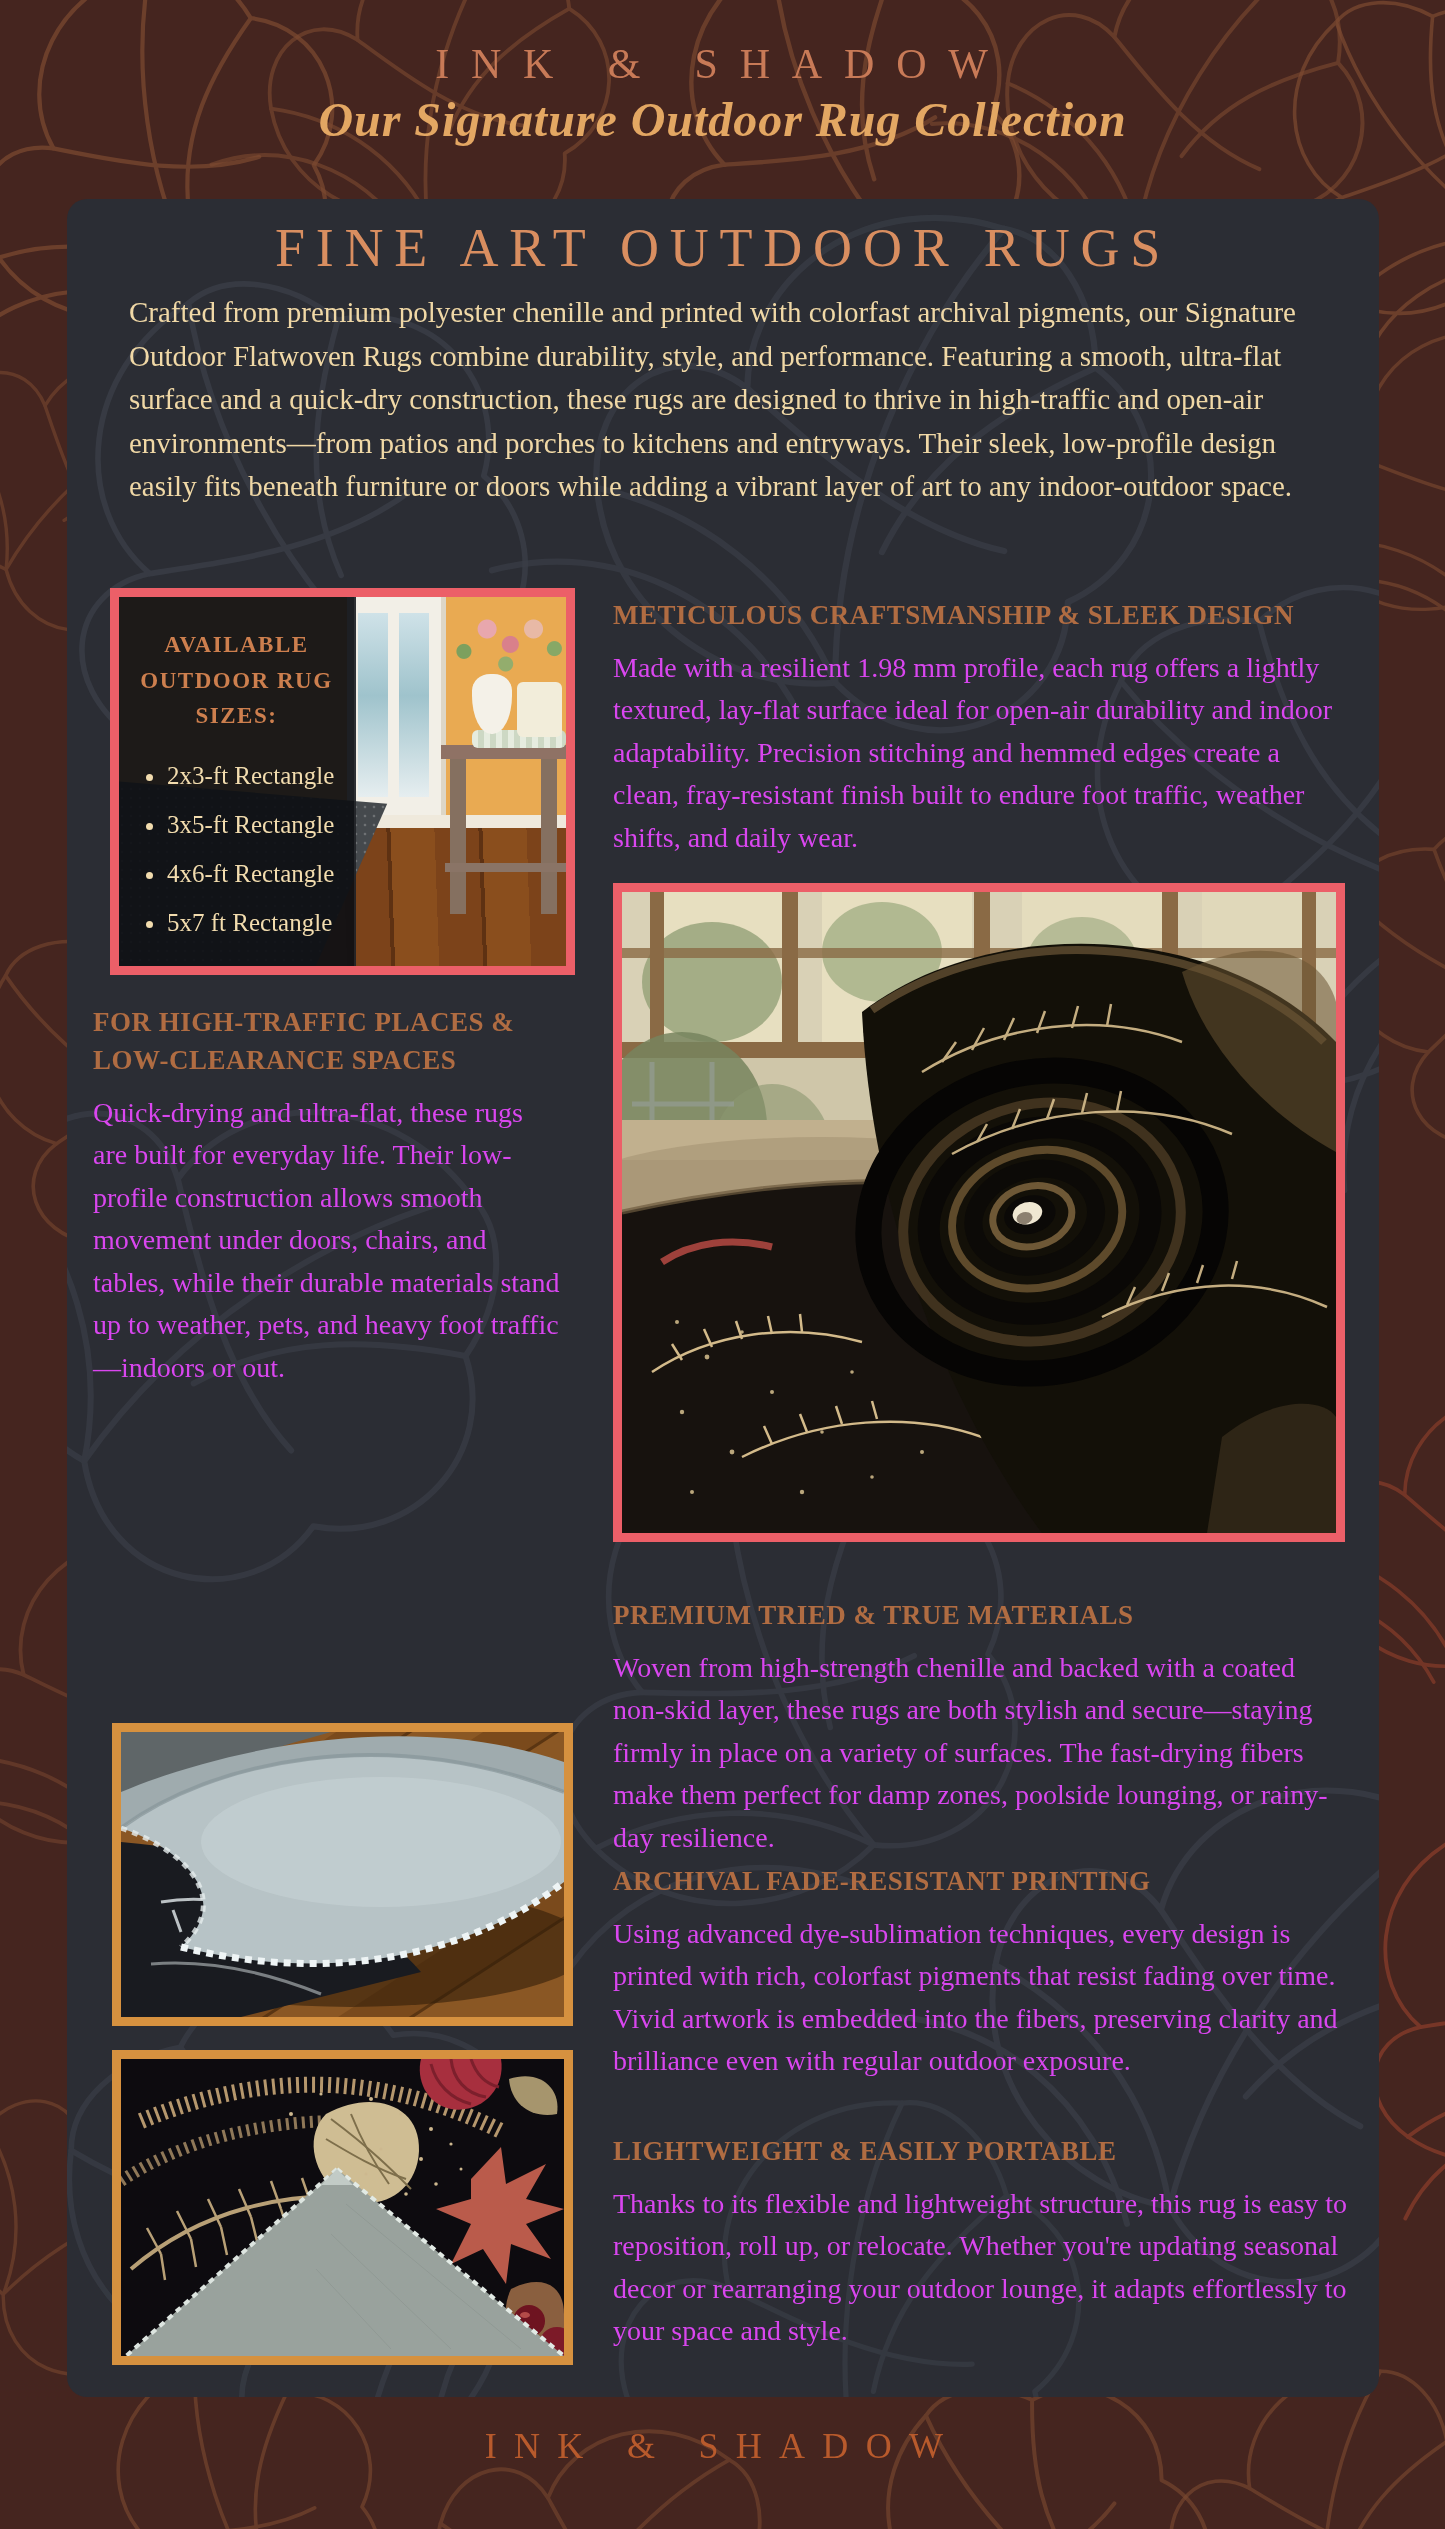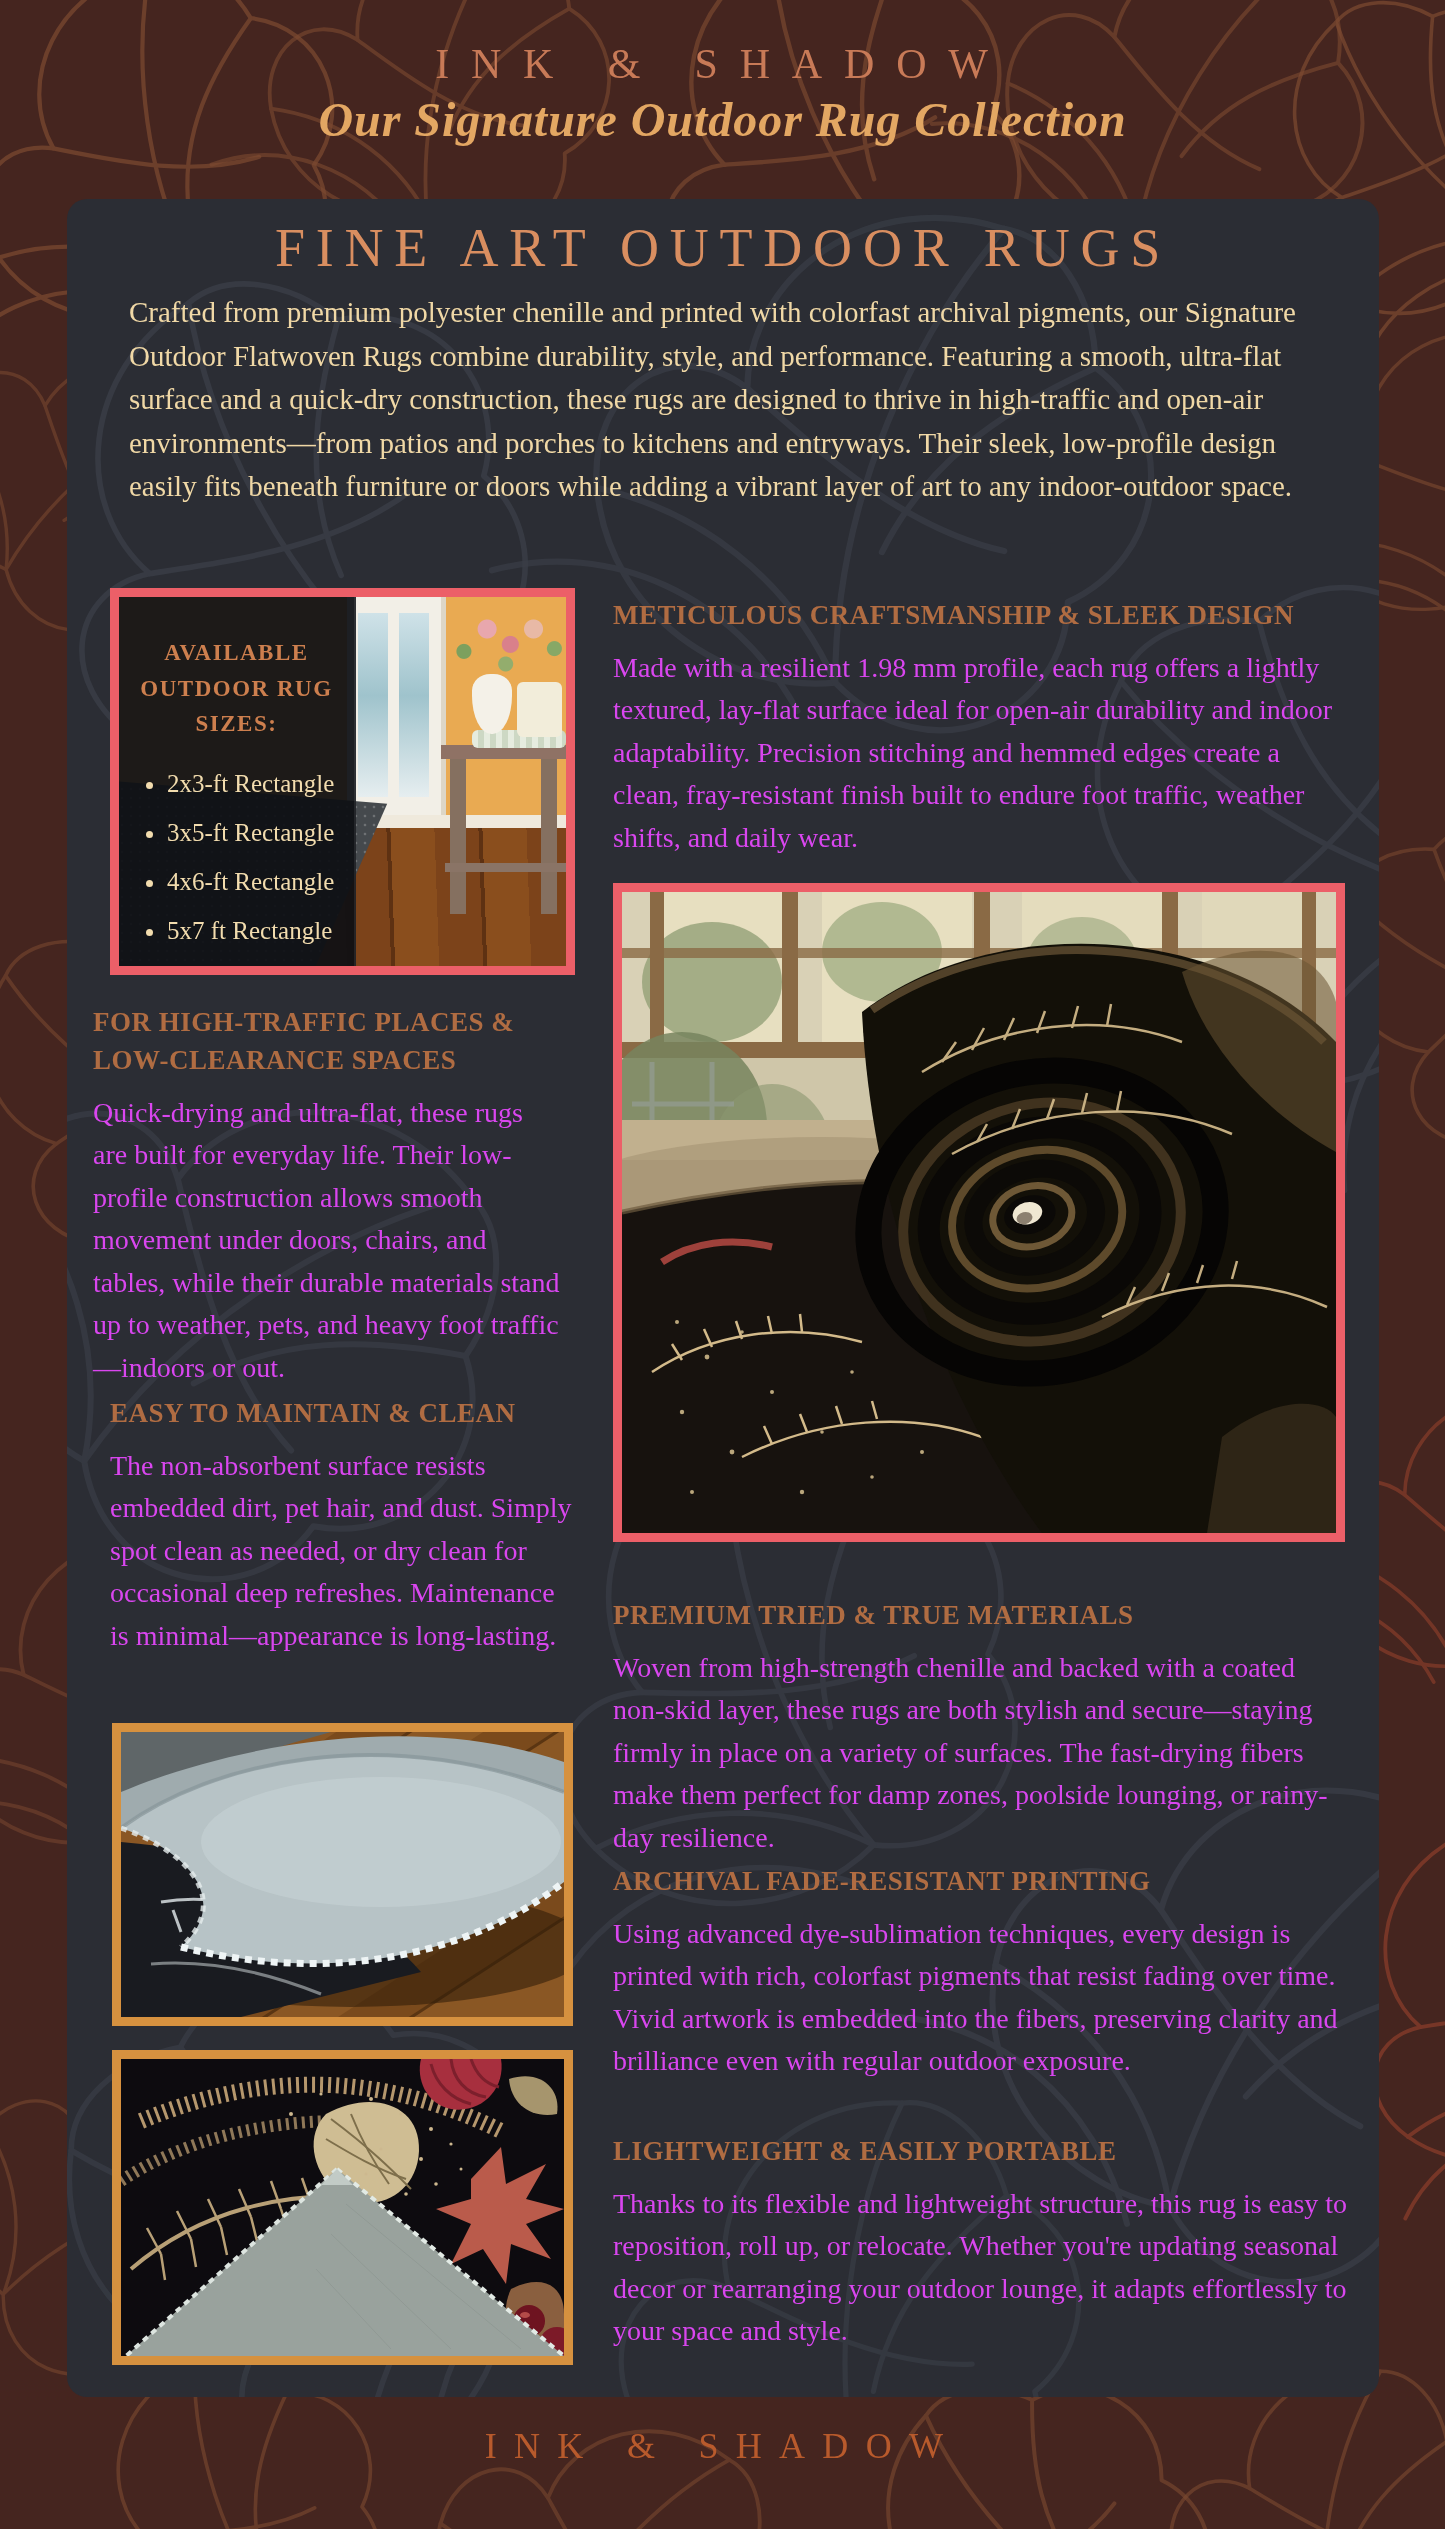--- a/index.html
+++ b/index.html
@@ -63,21 +63,21 @@
   .p1 .flowers{position:absolute;left:74%;top:3%;width:26%;height:19%;
     background:
       radial-gradient(circle at 12% 62%,#7da05e 7px,transparent 8px),
       radial-gradient(circle at 32% 30%,#e8a7ad 9px,transparent 10px),
       radial-gradient(circle at 52% 52%,#d9808b 8px,transparent 9px),
       radial-gradient(circle at 72% 30%,#e8b9a6 9px,transparent 10px),
       radial-gradient(circle at 90% 58%,#87a866 7px,transparent 8px),
       radial-gradient(circle at 48% 80%,#93ad6d 7px,transparent 8px);}
   .p1 .overlay{position:absolute;left:0;top:0;bottom:0;width:53%;
                background:rgba(13,15,19,.93);border-right:2px solid rgba(255,255,255,.08);
-               box-sizing:border-box;padding:38px 14px 0 14px;}
+               box-sizing:border-box;padding:30px 14px 0 14px;}
   .sizes-heading{font-size:23px;font-weight:bold;letter-spacing:1.5px;line-height:1.55;
                  color:#cd7f4e;text-align:center;}
   .sizes-list{margin:28px 0 0 6px;padding:0 0 0 28px;color:#f2dcae;}
   .sizes-list li{font-size:25px;margin-bottom:21px;}
   .sizes-list li::marker{color:#f2dcae;}
 
   
   .footer-brand{position:absolute;left:0;top:2425px;width:100%;text-align:center;
                 font-size:36px;letter-spacing:.48em;color:#b85a2c;}
 </style>
@@ -307,24 +307,20 @@
             <path d="M600,545 C650,505 700,505 714,525 L714,641 L585,641 Z" fill="#4a3a24" opacity=".5"></path>
           </svg>
         </div>
       </div>
 
       <div class="sec" style="left:26px;top:805px;width:468px;">
         <h3>FOR HIGH-TRAFFIC PLACES &amp; LOW-CLEARANCE SPACES</h3>
         <p>Quick-drying and ultra-flat, these rugs are built for everyday life. Their low-profile construction allows smooth movement under doors, chairs, and tables, while their durable materials stand up to weather, pets, and heavy foot traffic—indoors or out.</p>
       </div>
 
-      <div class="sec" style="left:43px;top:1196px;width:468px;">
-        <h3>EASY TO MAINTAIN &amp; CLEAN</h3>
-        <p>The non-absorbent surface resists embedded dirt, pet hair, and dust. Simply spot clean as needed, or dry clean for occasional deep refreshes. Maintenance is minimal—appearance is long-lasting.</p>
-      </div>
 
       <div class="sec" style="left:546px;top:1398px;width:736px;">
         <h3>PREMIUM TRIED &amp; TRUE MATERIALS</h3>
         <p>Woven from high-strength chenille and backed with a coated non-skid layer, these rugs are both stylish and secure—staying firmly in place on a variety of surfaces. The fast-drying fibers make them perfect for damp zones, poolside lounging, or rainy-day resilience.</p>
       </div>
 
       <div class="sec" style="left:546px;top:1664px;width:736px;">
         <h3>ARCHIVAL FADE-RESISTANT PRINTING</h3>
         <p>Using advanced dye-sublimation techniques, every design is printed with rich, colorfast pigments that resist fading over time. Vivid artwork is embedded into the fibers, preserving clarity and brilliance even with regular outdoor exposure.</p>
       </div>

